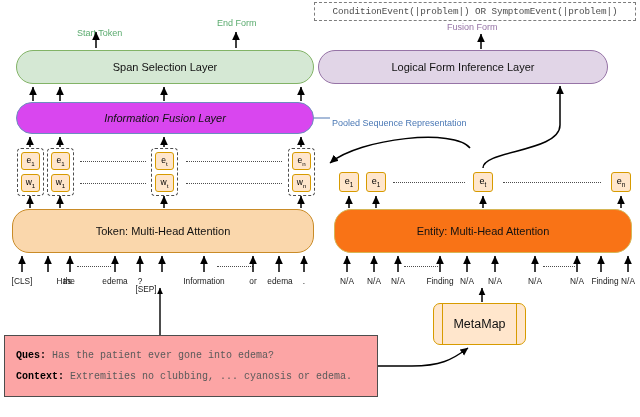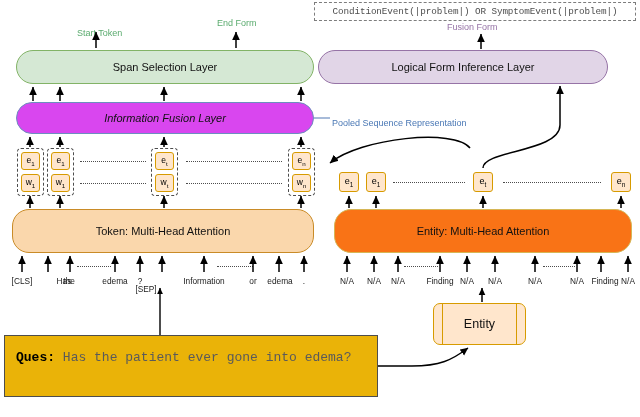--- a/index.html
+++ b/index.html
@@ -52,22 +52,22 @@
 
   .lf-box{
     position:absolute;box-sizing:border-box;
     border:1px dashed #7d7d7d;background:#ffffff;
     font-family:"Liberation Mono", monospace;font-size:9.3px;color:#4d4d4d;
     display:flex;align-items:center;justify-content:center;
     letter-spacing:-0.1px;white-space:nowrap;
   }
   .qc-box{
     position:absolute;box-sizing:border-box;
-    border:1px solid #4d4d4d;background:#eab308;
-    font-family:"Liberation Mono", monospace;font-size:13px;color:#5a5a5a;
+    border:1px solid #4d4d4d;background:#fca5a5;
+    font-family:"Liberation Mono", monospace;font-size:10px;color:#5a5a5a;
     padding:9px 11px;
   }
   .qc-line{margin:5px 0 10px 0;white-space:nowrap;}
   .qc-line:last-child{margin-bottom:0;}
   .qc-key{color:#000;font-weight:bold;}
 
   .metamap{
     position:absolute;box-sizing:border-box;
     background:#ffe6cc;border:1.4px solid #d79b00;border-radius:7px;
     display:flex;align-items:center;justify-content:center;
@@ -109,21 +109,21 @@
 
 <div class="layer token-att" style="left:12px;top:209px;width:302px;height:44px;">
   <span>Token: Multi-Head Attention</span>
 </div>
 
 <div class="layer entity-att" style="left:334px;top:209px;width:298px;height:44px;">
   <span>Entity: Multi-Head Attention</span>
 </div>
 
 <div class="metamap" style="left:433px;top:303px;width:93px;height:42px;">
-  <span>Entity</span>
+  <span>MetaMap</span>
 </div>
 
 <div class="dashgroup" style="left:17px;top:148px;width:27px;height:48px;"></div>
 <div class="dashgroup" style="left:47px;top:148px;width:27px;height:48px;"></div>
 <div class="dashgroup" style="left:151px;top:148px;width:27px;height:48px;"></div>
 <div class="dashgroup" style="left:288px;top:148px;width:27px;height:48px;"></div>
 
 <div class="emb" style="left:21px;top:152px;width:19px;height:18px;">
   <span>e<sub>1</sub></span>
 </div>
@@ -198,20 +198,24 @@
 <div class="dots" style="left:77px;top:266px;width:34px;"></div>
 <div class="dots" style="left:217px;top:266px;width:36px;"></div>
 <div class="dots" style="left:404px;top:266px;width:34px;"></div>
 <div class="dots" style="left:543px;top:266px;width:32px;"></div>
 
 <div class="qc-box" style="left:4px;top:335px;width:374px;height:62px;">
   <div class="qc-line">
     <span class="qc-key">Ques:</span>
     <span>Has the patient ever gone into edema?</span>
   </div>
+  <div class="qc-line">
+    <span class="qc-key">Context:</span>
+    <span>Extremities no clubbing, ... cyanosis or edema.</span>
+  </div>
 </div>
 
 <svg class="overlay">
   <defs>
     <marker id="ah" markerWidth="7" markerHeight="7" refX="5.4" refY="3" orient="auto">
       <path d="M0,0.4 L5.6,3 L0,5.6 z" fill="#000"></path>
     </marker>
     <marker id="ahs" markerWidth="6" markerHeight="6" refX="4.6" refY="2.5" orient="auto">
       <path d="M0,0.3 L4.8,2.5 L0,4.7 z" fill="#000"></path>
     </marker>

